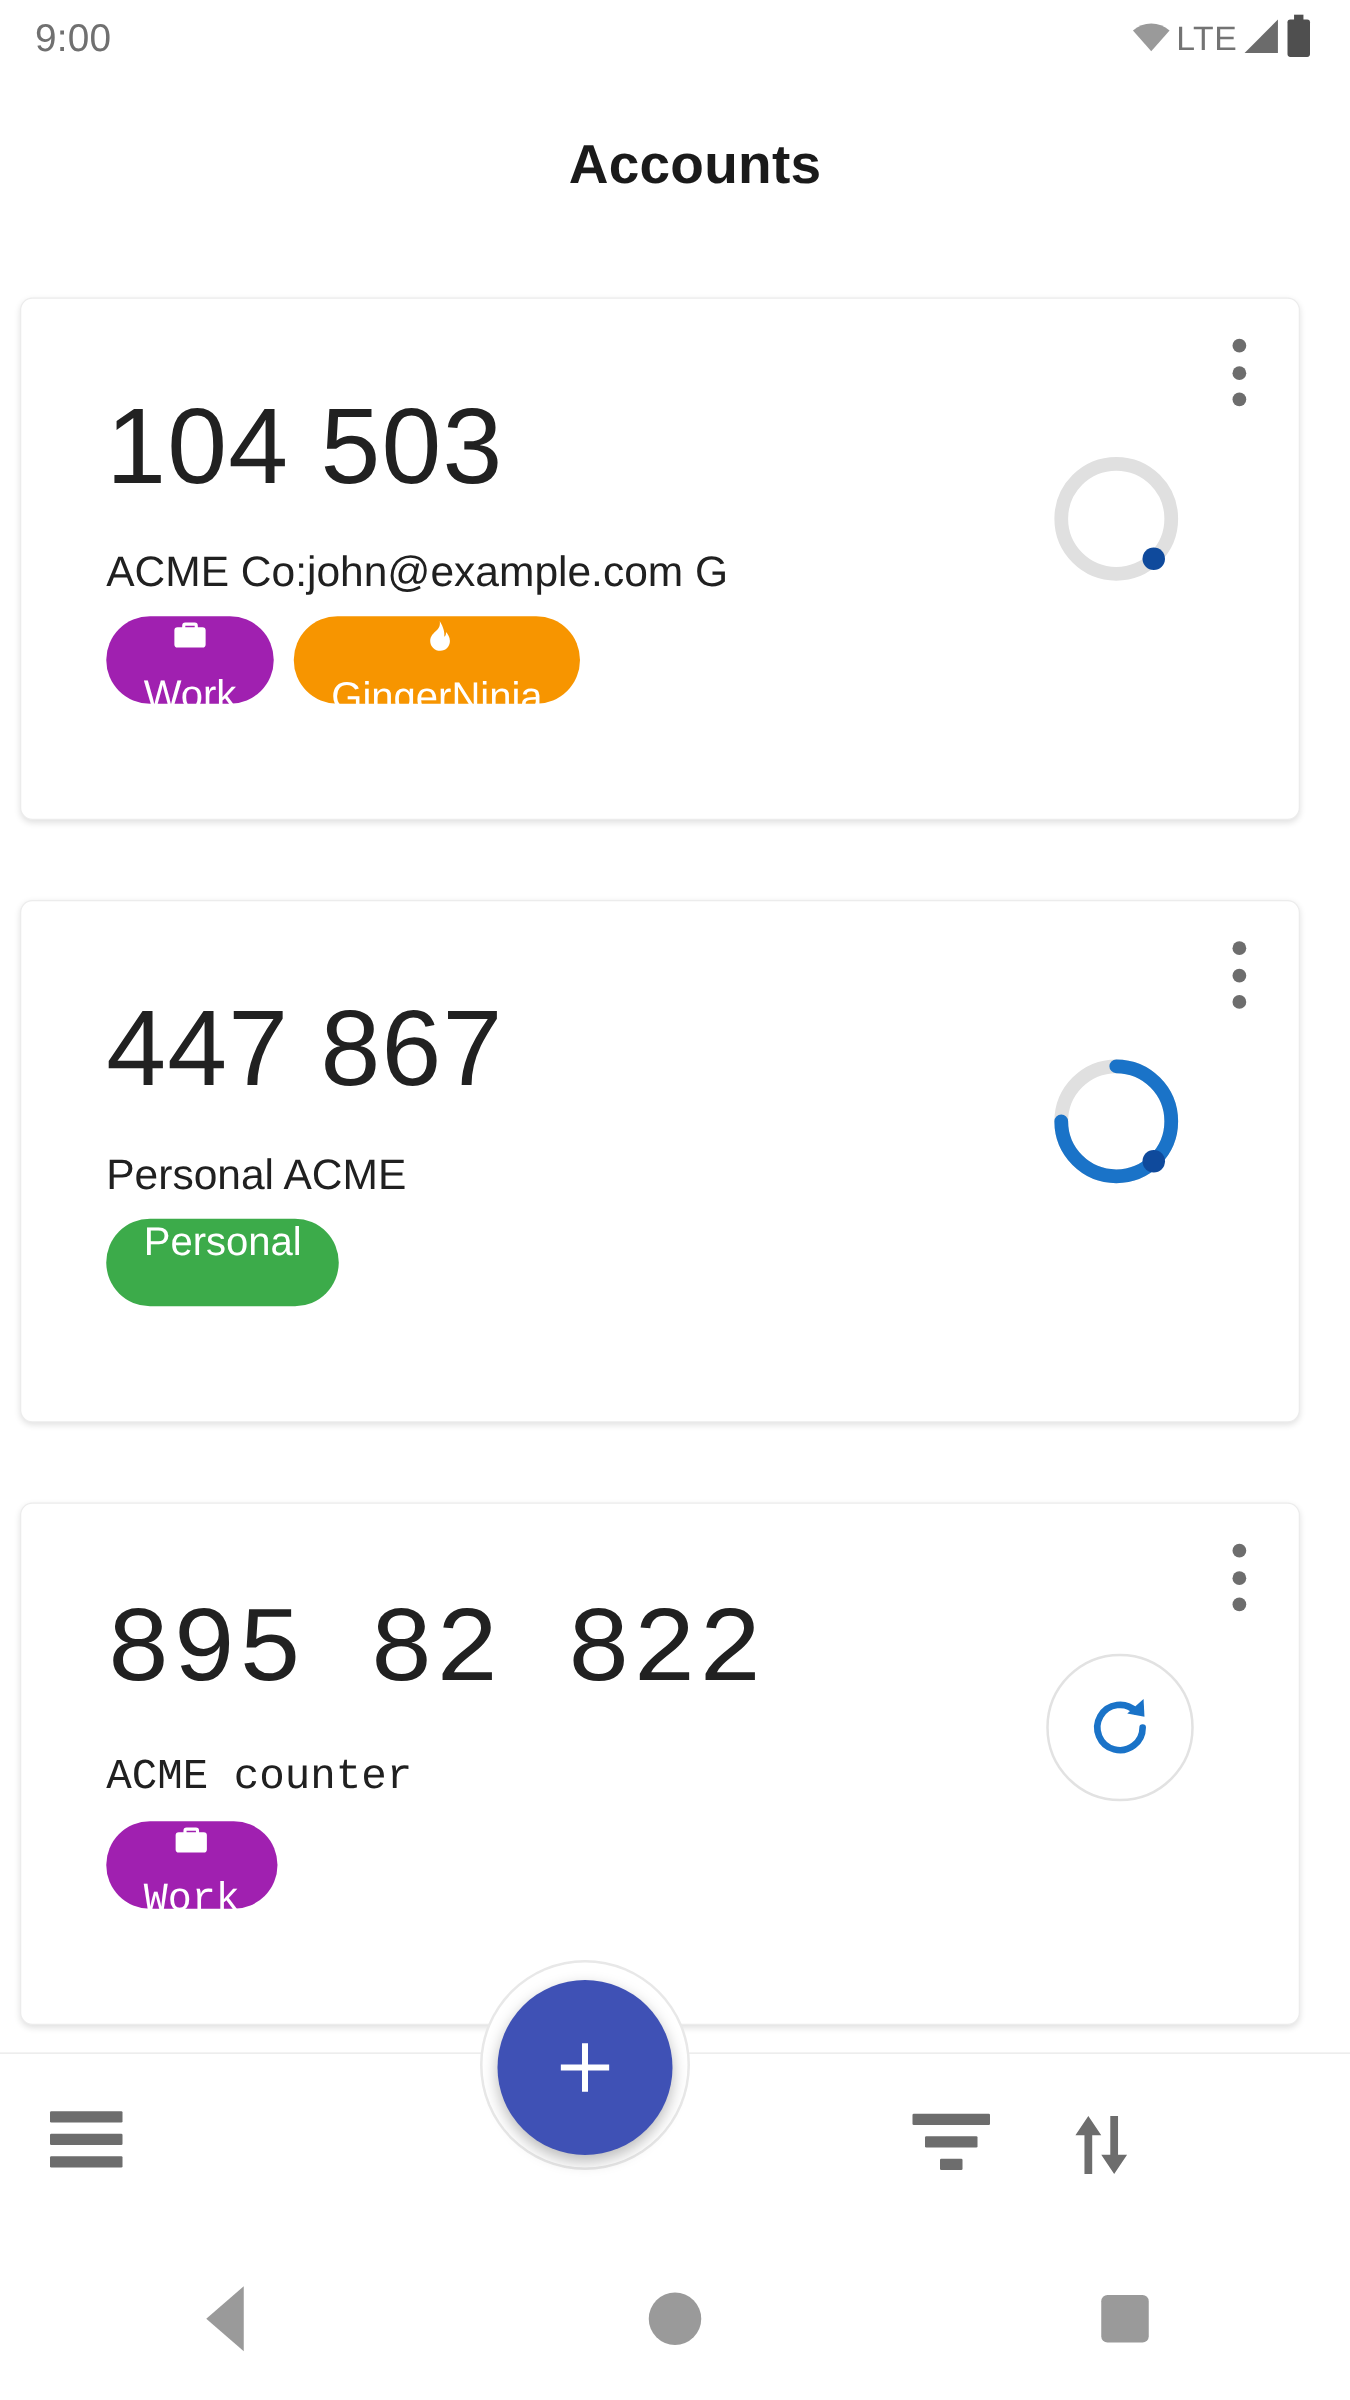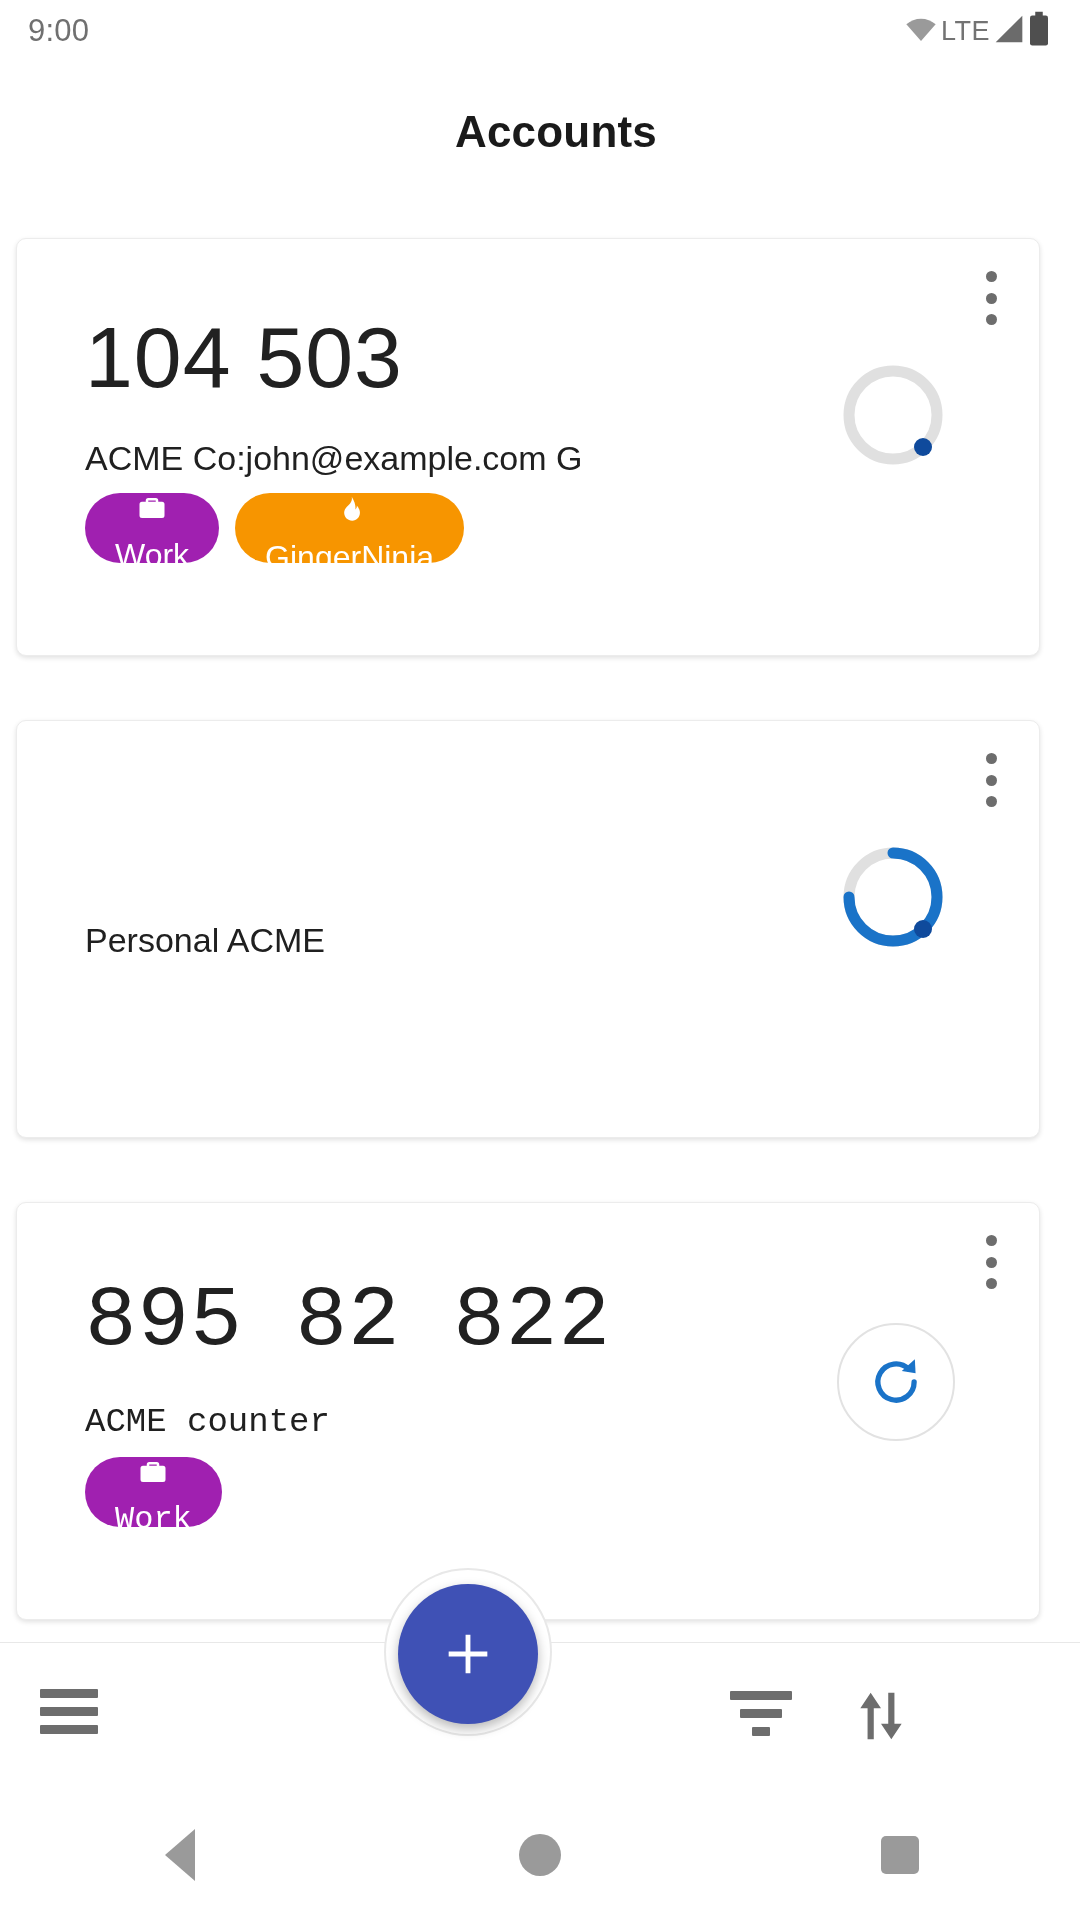--- a/index.html
+++ b/index.html
@@ -190,21 +190,27 @@
       </svg>
     </div>
   </div>
 
   <div class="card" id="card-1">
     <div class="kebab">
       <span></span>
       <span></span>
       <span></span>
     </div>
+    <div class="code">447 867</div>
     <div class="issuer">Personal ACME</div>
+    <div class="chips">
+      <div class="chip" style="background:#3cab4a">
+        <span>Personal</span>
+      </div>
+    </div>
     <div class="ring-wrap">
       <svg width="112" height="112" viewBox="0 0 112 112">
         <circle cx="56" cy="56" r="44" fill="none" stroke="#e0e0e0" stroke-width="11"></circle>
         <circle cx="56" cy="56" r="44" fill="none" stroke="#1a73c8" stroke-width="11" stroke-linecap="round" stroke-dasharray="207 277" transform="rotate(-90 56 56)"></circle>
         <circle cx="86" cy="88" r="9" fill="#0f4a9c"></circle>
       </svg>
     </div>
   </div>
 
   <div class="card" id="card-2">

